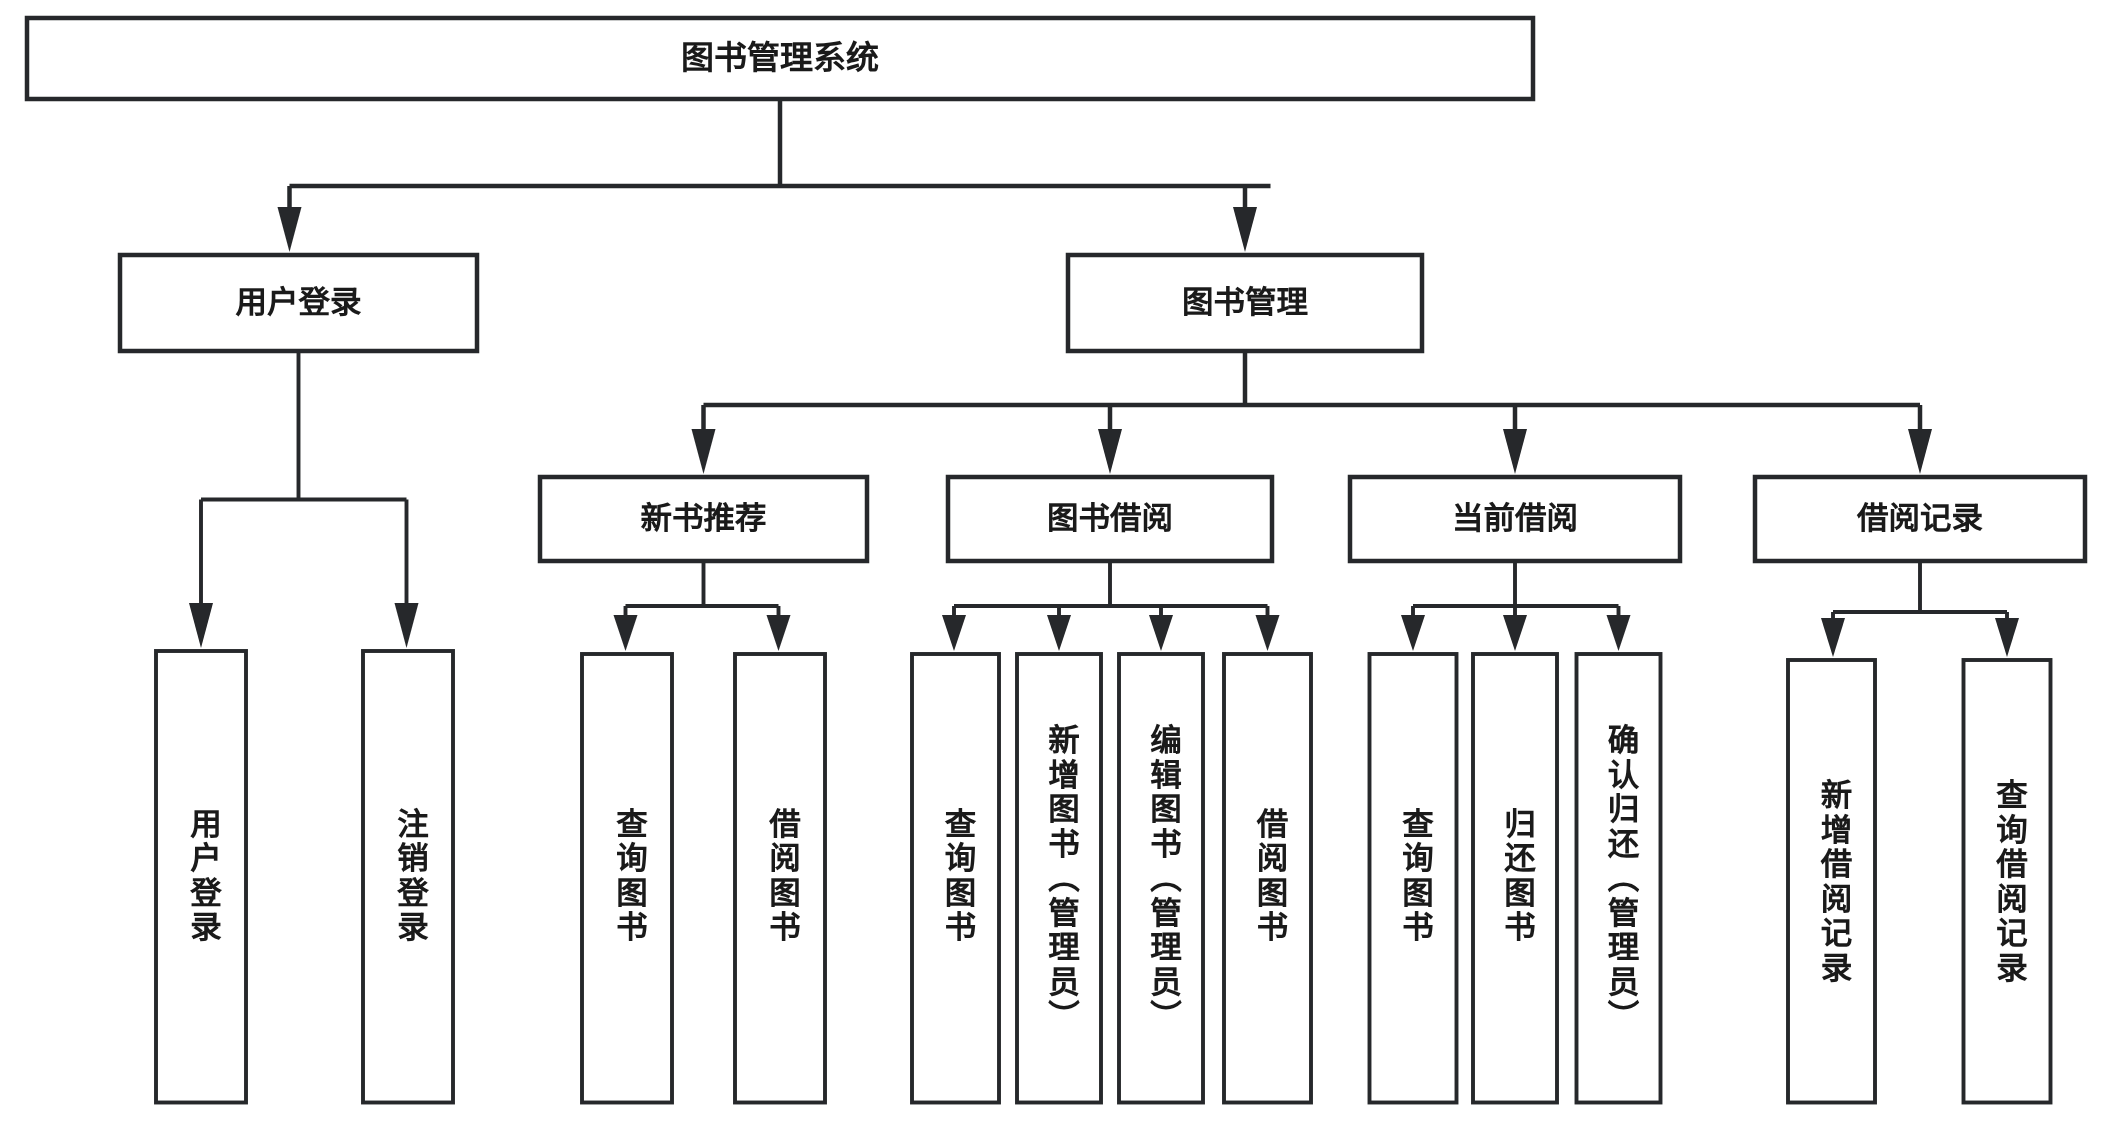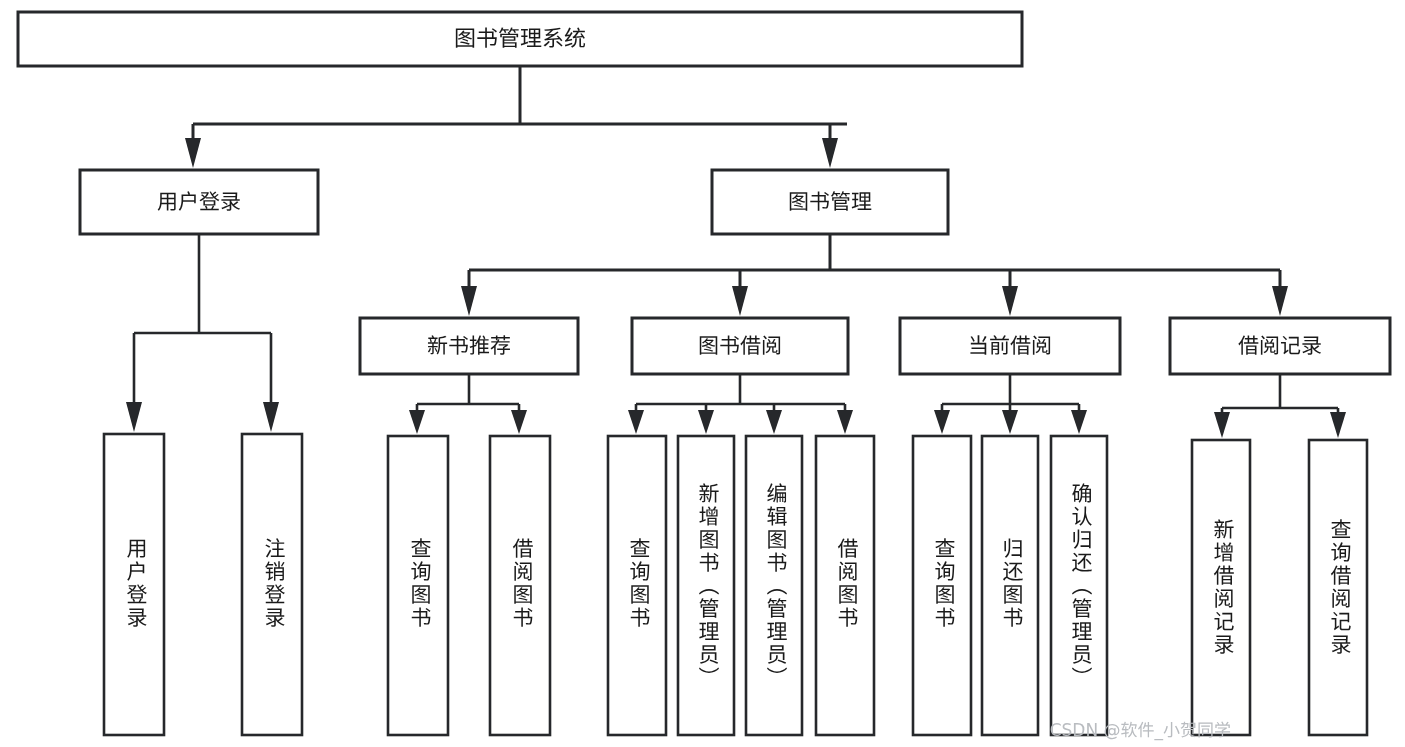--- a/index.html
+++ b/index.html
@@ -14,20 +14,21 @@
     position: relative;
     overflow: hidden;
     font-family: "DejaVu Sans", "Liberation Sans", sans-serif;
   }
   #diagram-root {
     position: absolute;
     left: 0;
     top: 0;
     width: 1239px;
     height: 747px;
+    font-weight: bold;
   }
   svg#tree-svg {
     display: block;
     width: 1405px;
     height: 747px;
   }
   .node-box {
     fill: #ffffff;
     stroke: #26282b;
     stroke-width: 3;
@@ -241,14 +242,13 @@
     <g>
       <rect class="node-box thin" x="1192" y="440" width="58" height="295"></rect>
       <text class="vert-label" x="1221" y="588">新增借阅记录</text>
     </g>
     <g>
       <rect class="node-box thin" x="1309" y="440" width="58" height="295"></rect>
       <text class="vert-label" x="1338" y="588">查询借阅记录</text>
     </g>
   </svg>
 
-  <div class="watermark">CSDN @软件_小贺同学</div>
 </div>
 
 </body></html>

